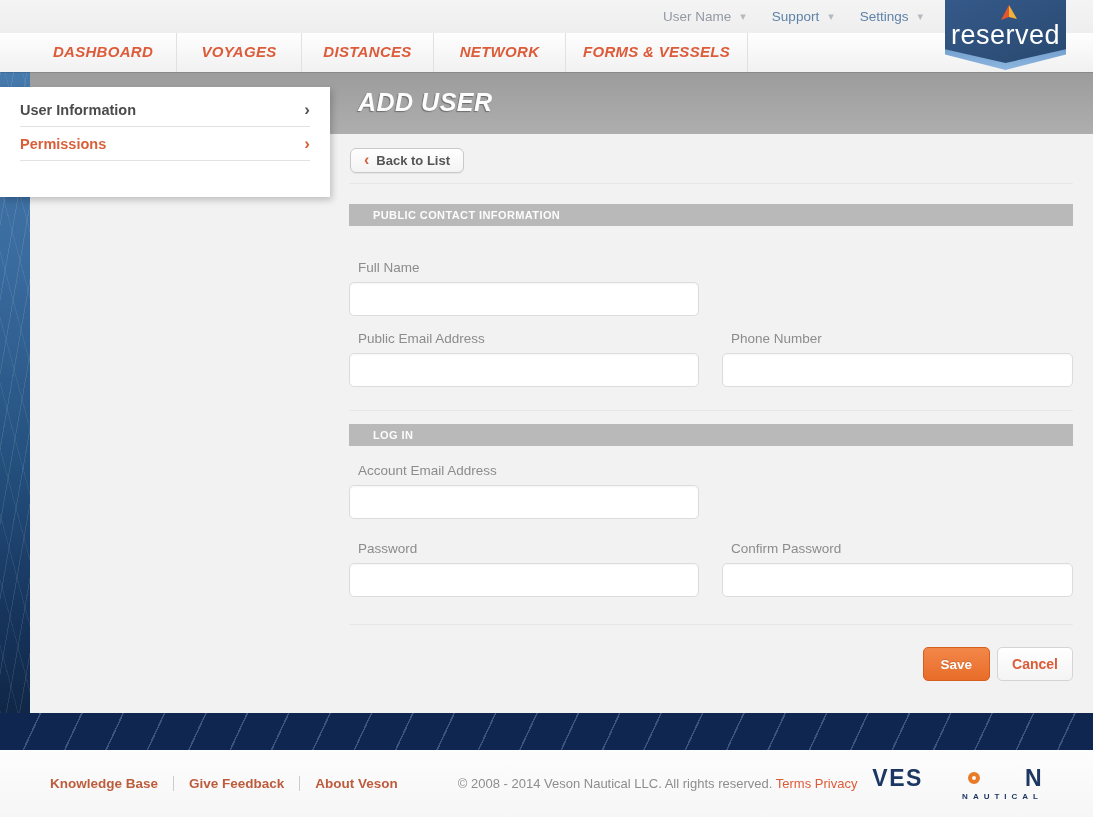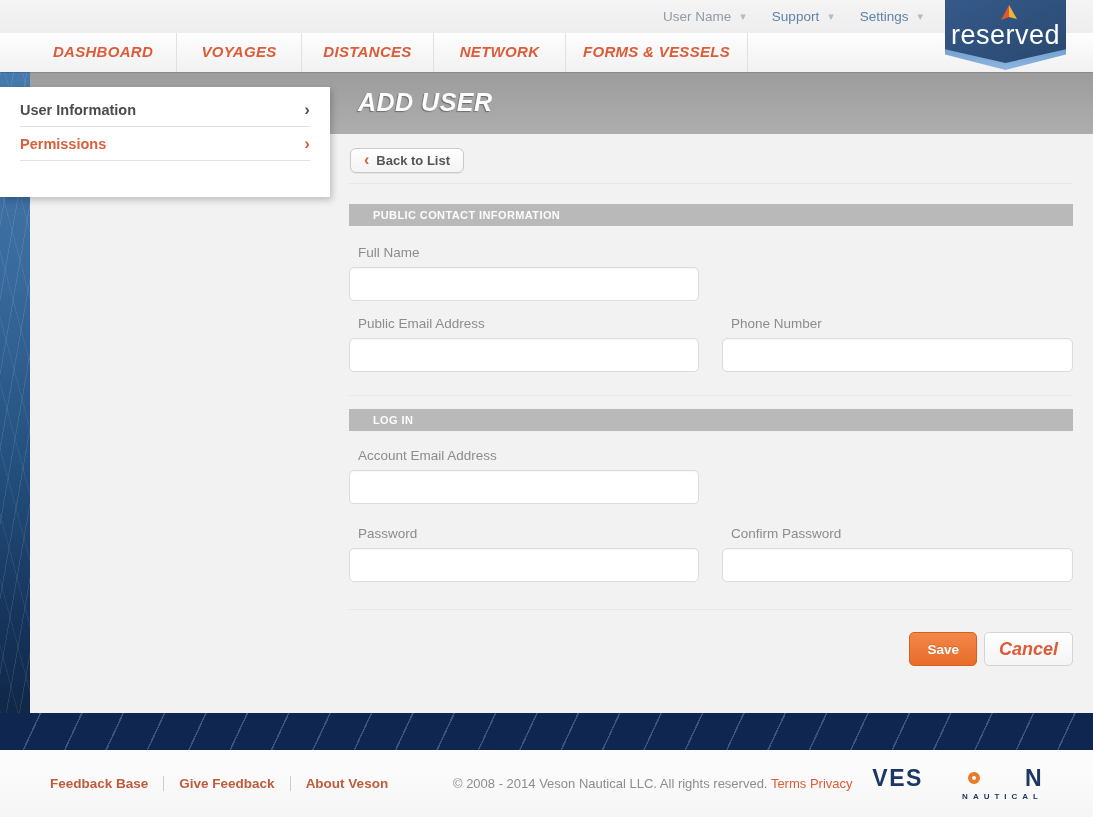--- a/index.html
+++ b/index.html
@@ -163,21 +163,21 @@
     letter-spacing: 0.4px;
     padding-left: 24px;
   }
   .section-bar.s1 { margin-top: 20px; }
   .section-bar.s2 { margin-top: 13px; }
 
   .field-label {
     font-size: 13.5px; color: #8c8c8c;
     padding-left: 9px;
   }
-  .ml-19 { margin-top: 19px; }
+  .ml-19 { margin-top: 34px; }
   .ml-15 { margin-top: 15px; }
   .ml-17 { margin-top: 17px; }
   .ml-22 { margin-top: 22px; }
 
   .text-input {
     display: block;
     margin-top: 7px;
     width: 350px; height: 34px;
     border: 1px solid #dcdcdc;
     border-radius: 5px;
@@ -205,24 +205,23 @@
     color: #ffffff; font-size: 13.5px; font-weight: bold;
     cursor: pointer;
     font-family: "Liberation Sans", sans-serif;
     text-shadow: 0 -1px 0 rgba(0,0,0,0.15);
   }
   .btn-cancel {
     height: 34px; padding: 0 14px;
     background: linear-gradient(#ffffff, #f4f4f4);
     border: 1px solid #d4d4d4;
     border-radius: 5px;
-    color: #dd5b38; font-size: 18px; font-weight: bold;
+    color: #dd5b38; font-size: 14px; font-weight: bold;
     cursor: pointer;
     font-family: "Liberation Sans", sans-serif;
-    font-style: italic;
   }
 
   
   .navy-band {
     height: 37px;
     background:
       repeating-linear-gradient(115deg, transparent 0 36px, rgba(125,160,205,0.38) 36px 37.5px),
       #0e2650;
   }
 
@@ -380,21 +379,21 @@
       <button class="btn-save">Save</button>
       <button class="btn-cancel">Cancel</button>
     </div>
   </div>
 </div>
 
 <div class="navy-band"></div>
 
 <div class="footer">
   <div class="footer-links">
-    <span class="footer-link">Feedback Base</span>
+    <span class="footer-link">Knowledge Base</span>
     <span class="footer-link">Give Feedback</span>
     <span class="footer-link">About Veson</span>
   </div>
   <div class="footer-copy">
     <span>© 2008 - 2014 Veson Nautical LLC. All rights reserved.</span>
     <span class="legal-link">Terms</span>
     <span class="legal-link">Privacy</span>
   </div>
   <div class="veson-logo">
     <div class="veson-top">

